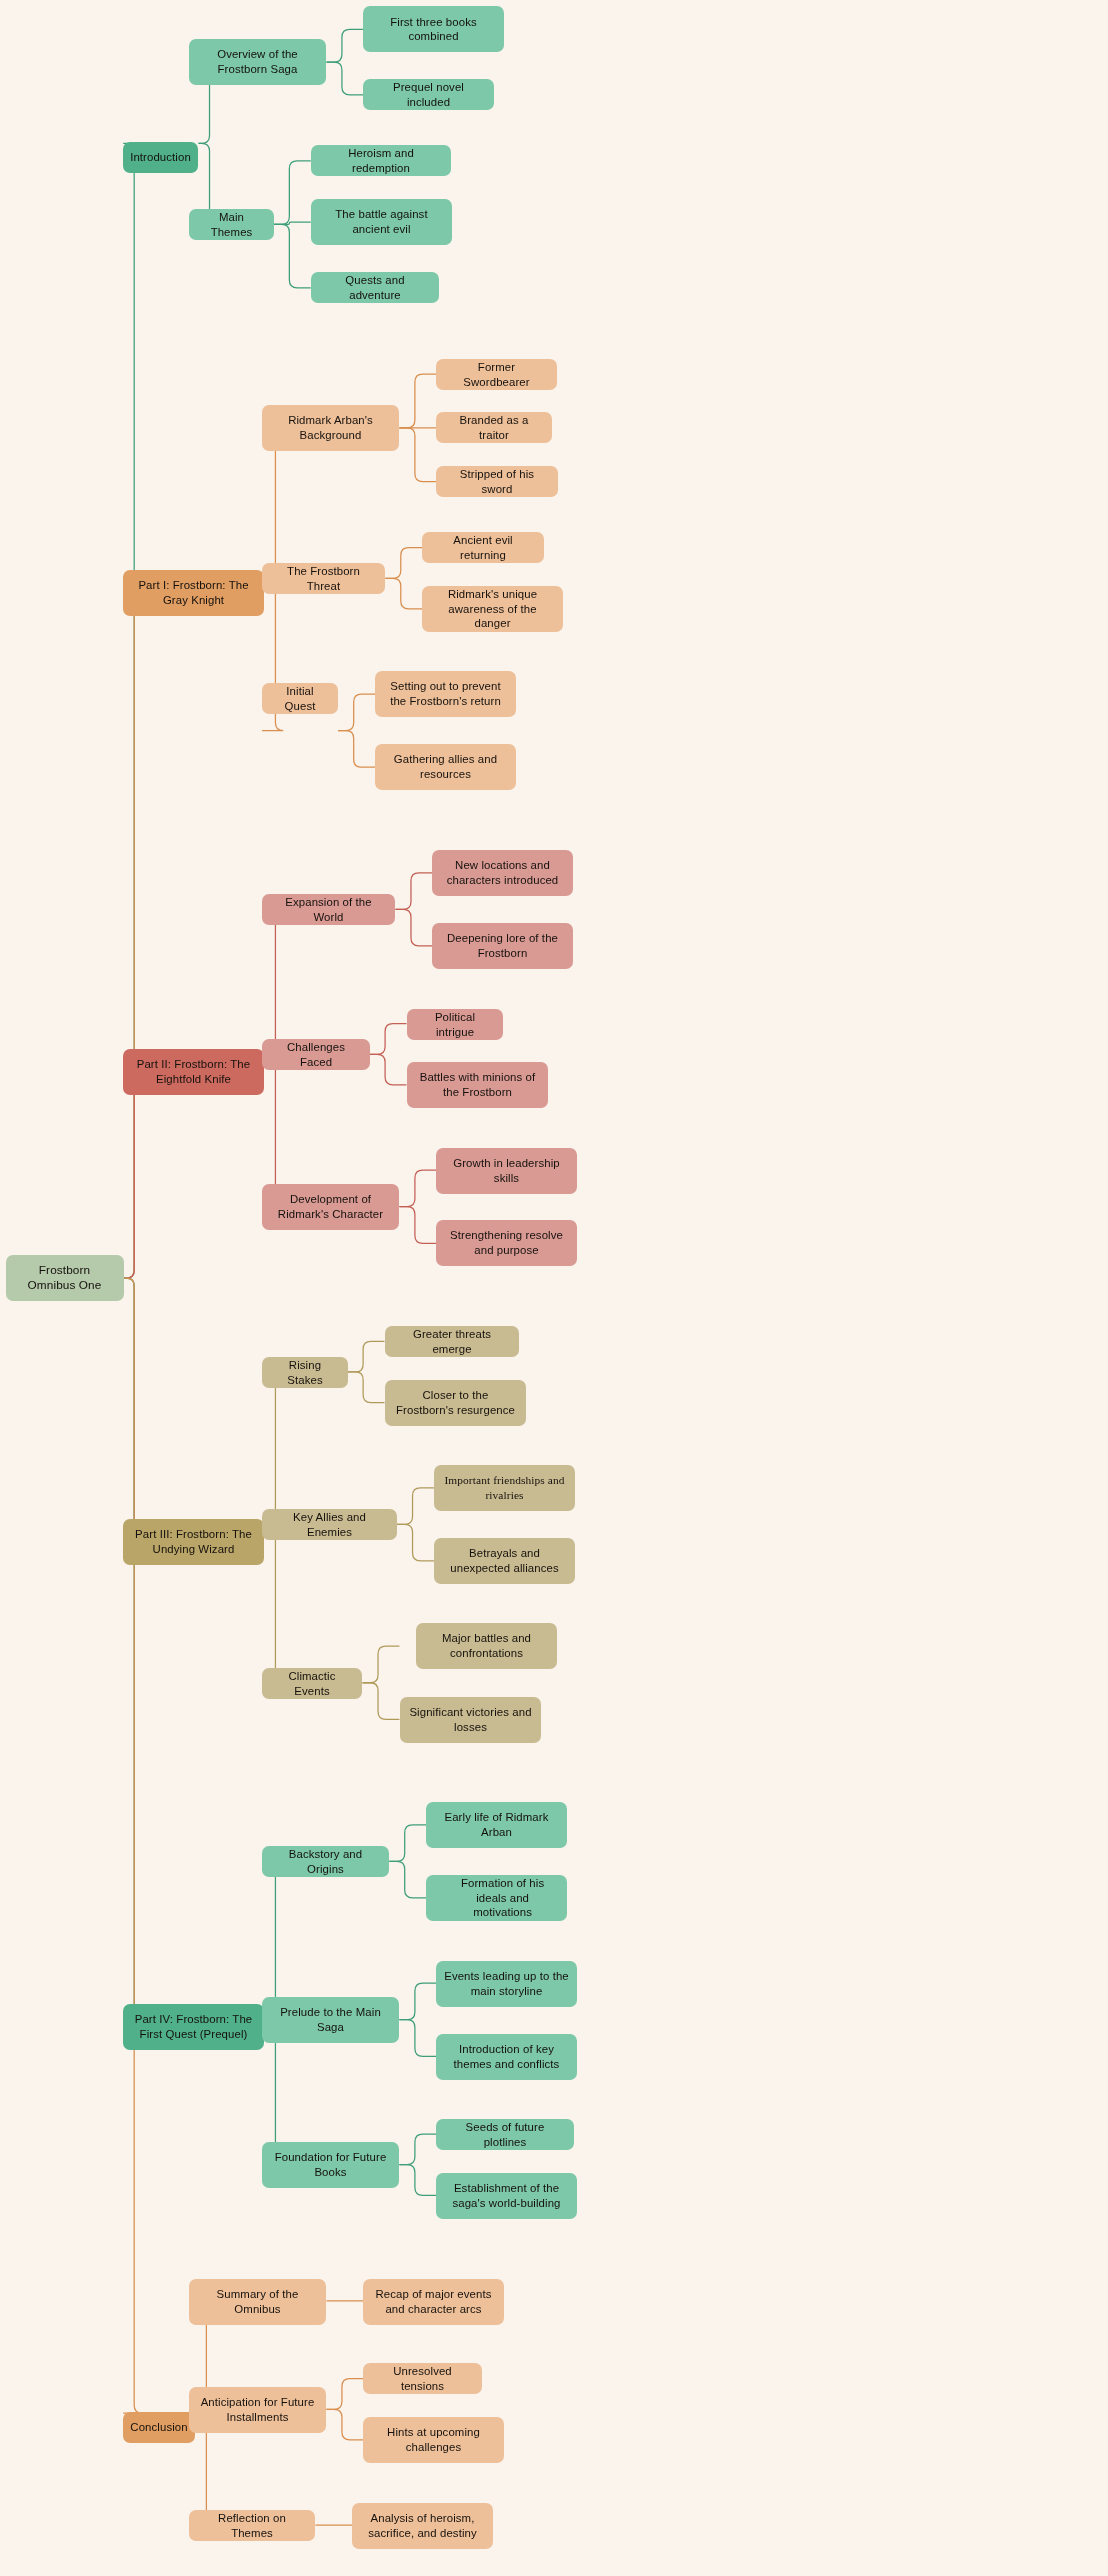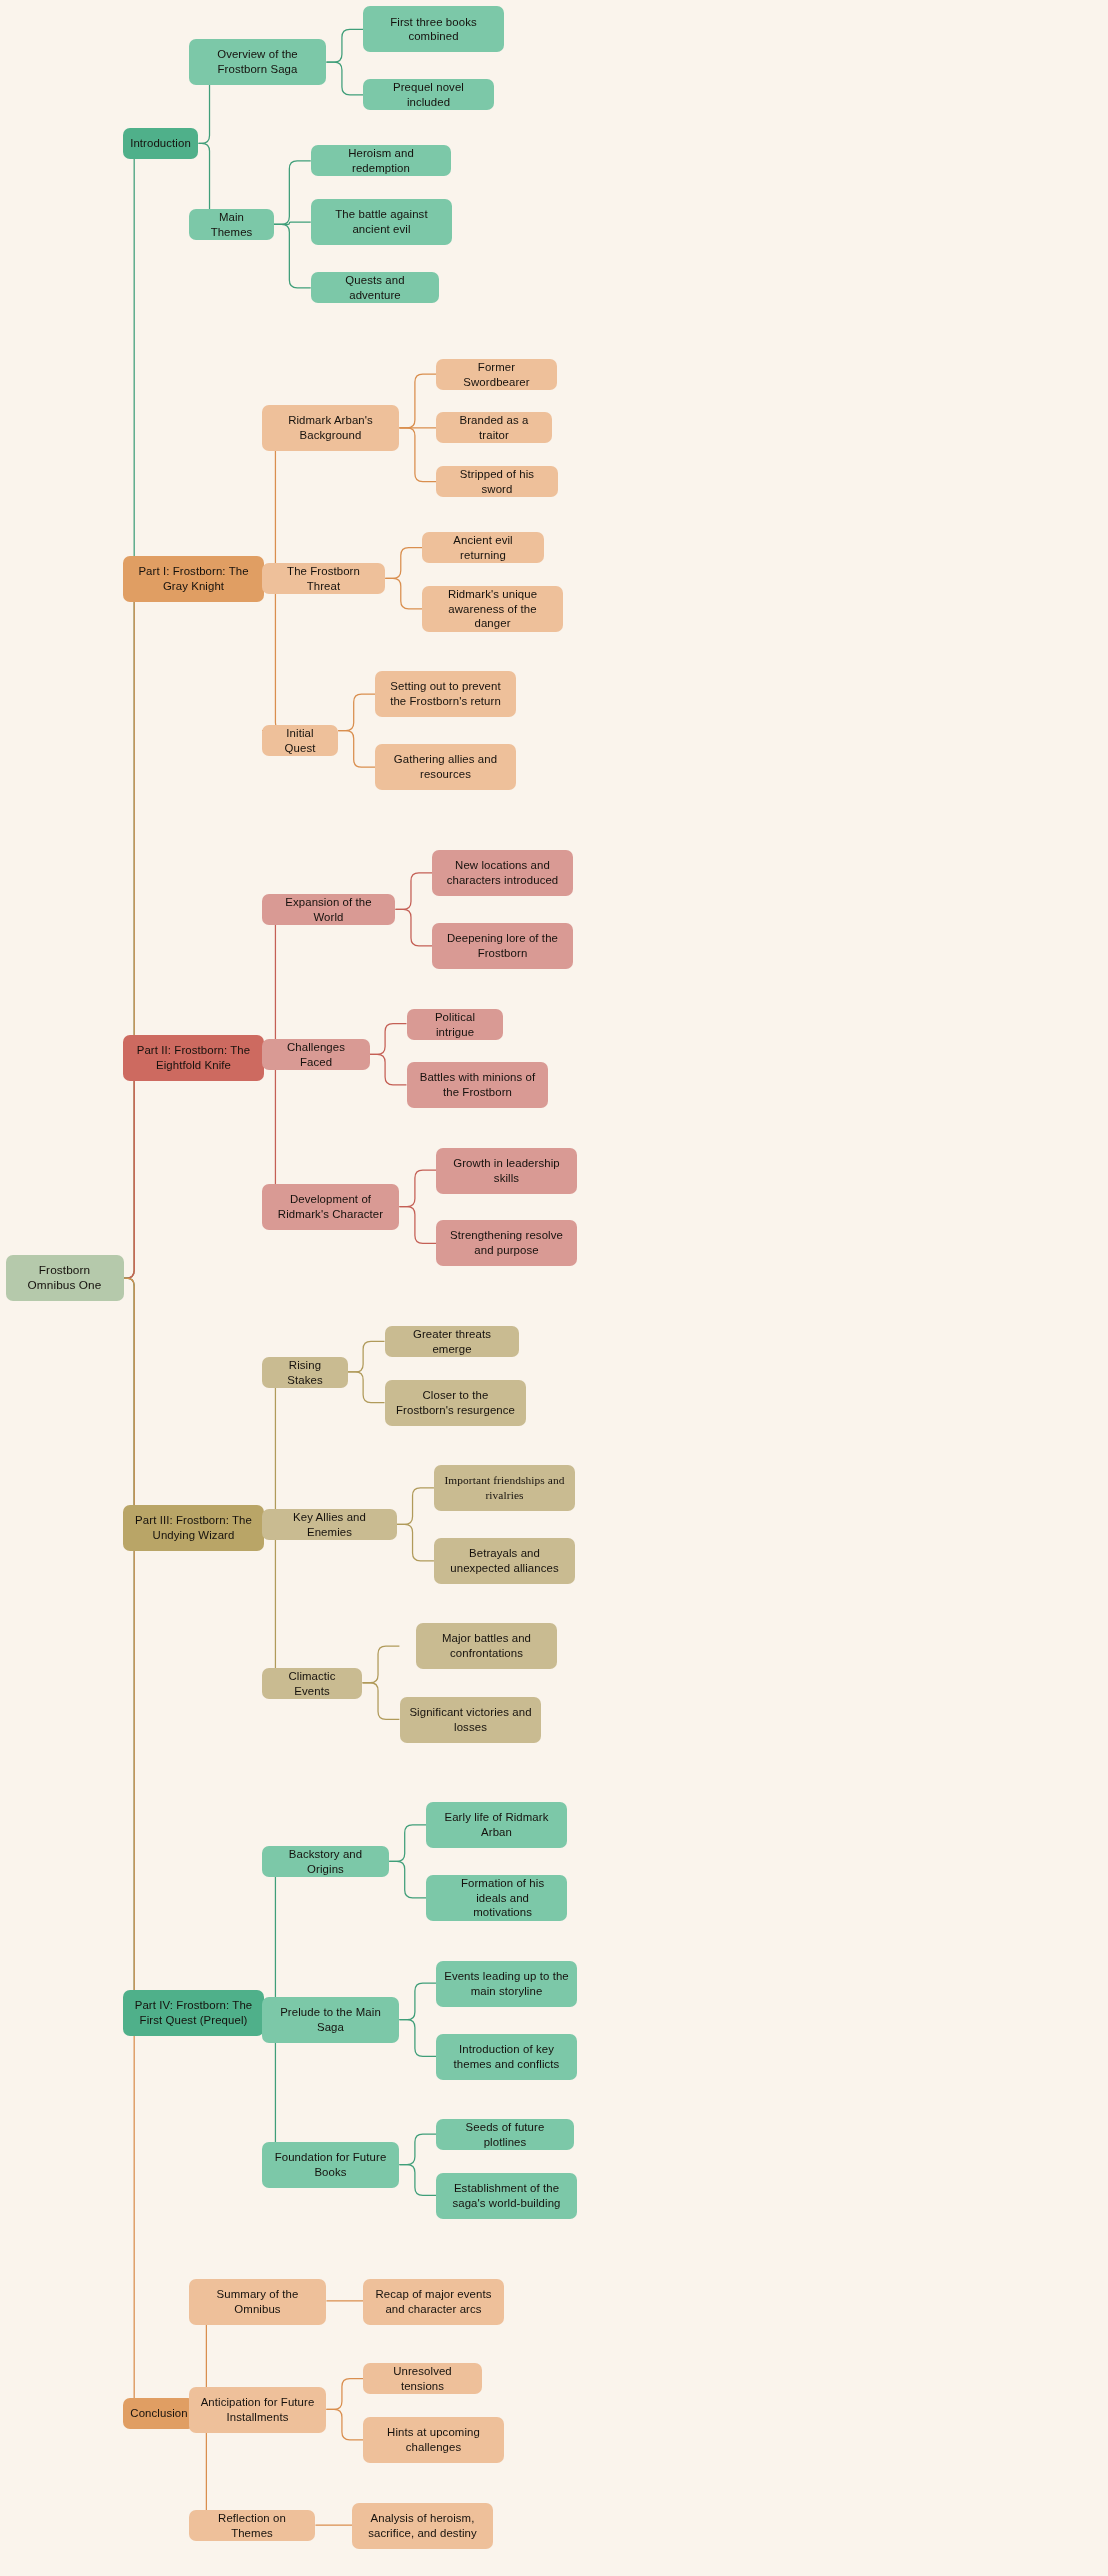--- a/index.html
+++ b/index.html
@@ -30,21 +30,21 @@
     align-items: center;
     justify-content: center;
     text-align: center;
     border-radius: 7px;
     color: #15110d;
     line-height: 1.28;
     padding: 3.1px 7.8px;
     letter-spacing: 0.1px;
   }
   .lvl0 { font-size: 11.8px; }
-  .lvl1 { font-size: 11.4px; }
+  .lvl1 { font-size: 11.4px; margin-top: 14px; }
   .lvl2 { font-size: 11.4px; }
   .lvl3 { font-size: 11.4px; }
 </style>
 </head>
 <body>
 
 <div id="canvas">
   <svg id="edges" width="1108" height="2576" viewBox="0 0 1412 3282">
       <path d="M 157 1628.4419554455446 L 161 1628.4419554455446 Q 171 1628.4419554455446 171 1618.4419554455446 L 171 192.18054455445545 Q 171 182.18054455445545 181 182.18054455445545 L 157 182.18054455445545" fill="none" stroke="#3f9e79" stroke-width="1.6"></path>
       <path d="M 253 182.18054455445545 L 257 182.18054455445545 Q 267 182.18054455445545 267 172.18054455445545 L 267 88.81475247524753 Q 267 78.81475247524753 277 78.81475247524753 L 241 78.81475247524753" fill="none" stroke="#3f9e79" stroke-width="1.6"></path>
@@ -148,21 +148,21 @@
     </div>
     <div class="node lvl2" style="left: 262px; top: 563px; width: 123px; min-height: 31px; height: 31px; background: rgb(238, 192, 154); font-size: 11.4px;">
       <span>The Frostborn Threat</span>
     </div>
     <div class="node lvl3" style="left: 422px; top: 532px; width: 122px; min-height: 31px; height: 31px; background: rgb(238, 192, 154); font-size: 11.4px;">
       <span>Ancient evil returning</span>
     </div>
     <div class="node lvl3" style="left: 422px; top: 586px; width: 141px; min-height: 46px; height: 46px; background: rgb(238, 192, 154); font-size: 11.4px;">
       <span>Ridmark's unique awareness of the danger</span>
     </div>
-    <div class="node lvl2" style="left: 262px; top: 725px; width: 76px; min-height: 31px; height: 31px; background: rgb(238, 192, 154); font-size: 11.4px;">
+    <div class="node lvl2" style="left: 262px; top: 683px; width: 76px; min-height: 31px; height: 31px; background: rgb(238, 192, 154); font-size: 11.4px;">
       <span>Initial Quest</span>
     </div>
     <div class="node lvl3" style="left: 375px; top: 671px; width: 141px; min-height: 46px; height: 46px; background: rgb(238, 192, 154); font-size: 11.4px;">
       <span>Setting out to prevent the Frostborn's return</span>
     </div>
     <div class="node lvl3" style="left: 375px; top: 744px; width: 141px; min-height: 46px; height: 46px; background: rgb(238, 192, 154); font-size: 11.4px;">
       <span>Gathering allies and resources</span>
     </div>
     <div class="node lvl1" style="left: 123px; top: 1035px; width: 141px; min-height: 46px; height: 46px; background: rgb(205, 106, 96); font-size: 11.4px;">
       <span>Part II: Frostborn: The Eightfold Knife</span>

